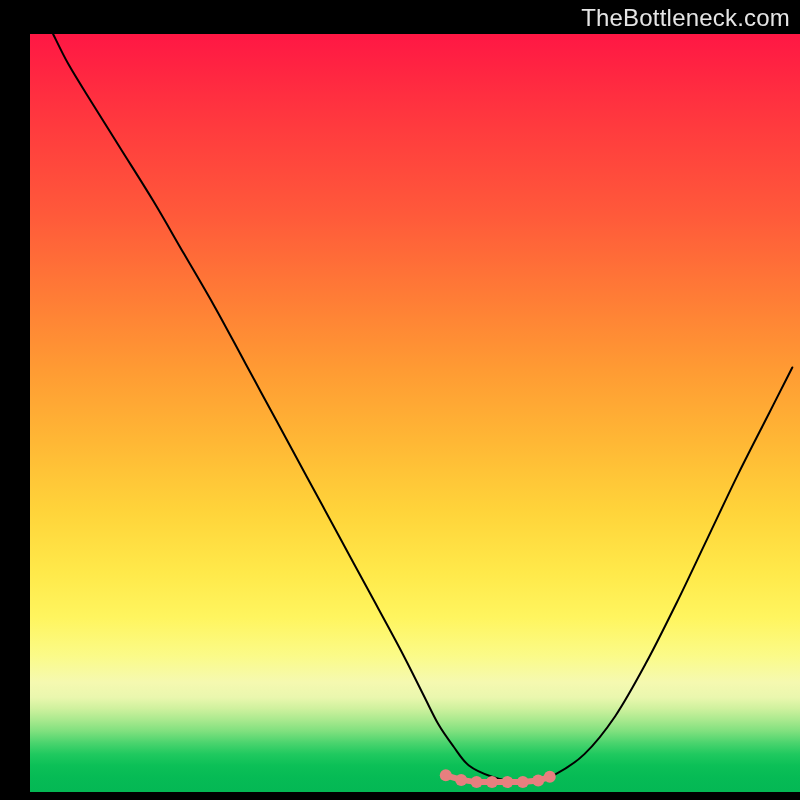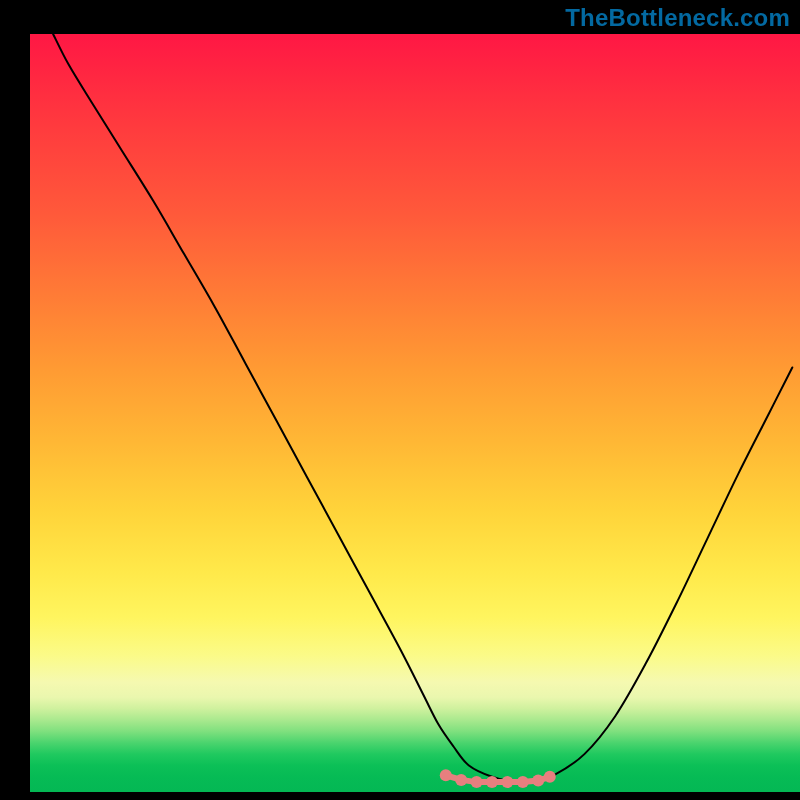--- a/index.html
+++ b/index.html
@@ -15,23 +15,23 @@
     position: relative;
     width: 800px;
     height: 800px;
     background: #000000;
   }
   
   .watermark {
     position: absolute;
     top: 4px;
     right: 10px;
-    color: #0369a1;
+    color: #e5e5e5;
     font-size: 24px;
-    font-weight: 700;
+    font-weight: 400;
     letter-spacing: 0.2px;
     z-index: 20;
     user-select: none;
   }
   
   .plot-area {
     position: absolute;
     left: 30px;
     top: 34px;
     width: 770px;  

